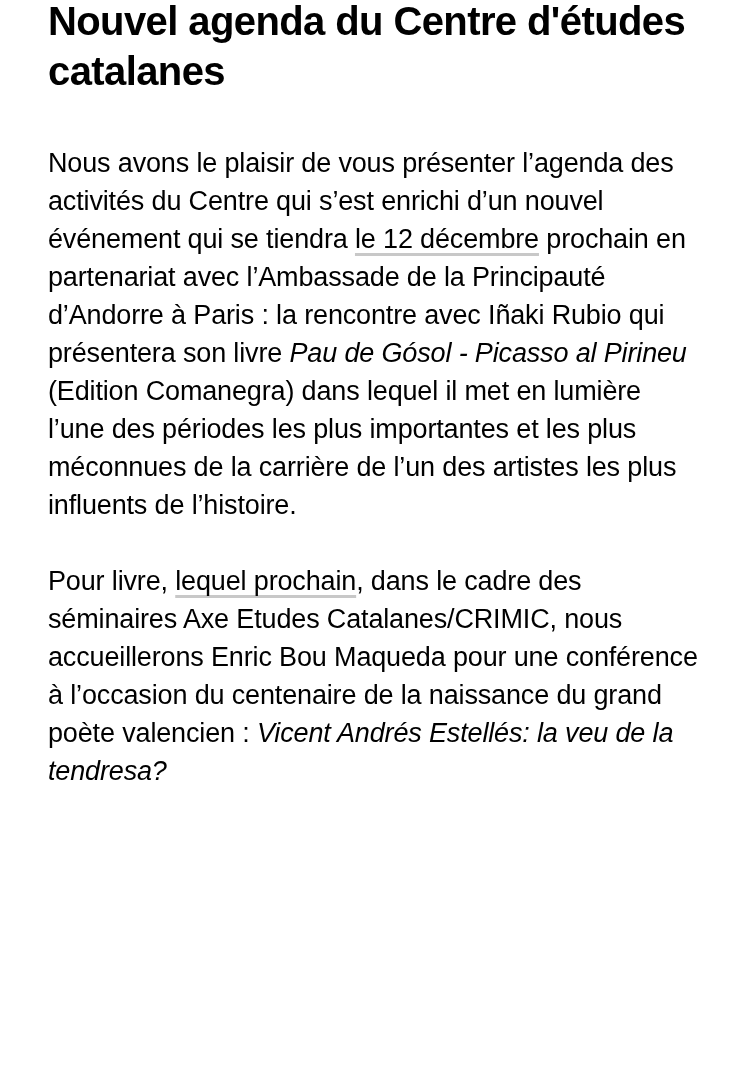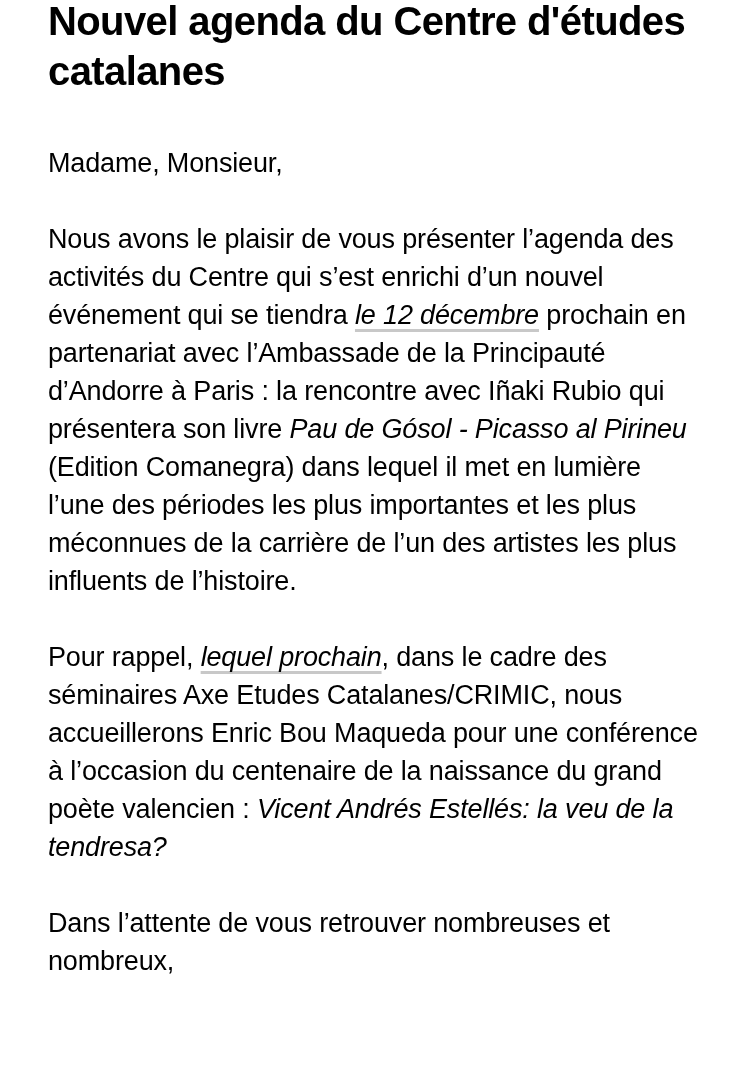--- a/index.html
+++ b/index.html
@@ -43,36 +43,34 @@
     margin-top: 0;
   }
   a.link {
     color: inherit;
     text-decoration: underline;
     text-decoration-color: #c8c8c8;
     text-decoration-thickness: 2.5px;
     text-underline-offset: 5px;
     text-decoration-skip-ink: none;
     cursor: pointer;
-    font-style: italic;
   }
   em.ital {
     font-style: italic;
     font-weight: inherit;
     text-align: center;
   }
 </style>
 </head>
 <body>
 
 <div class="page">
 
   <h1 class="title">Nouvel agenda du Centre d'études catalanes</h1>
 
-  <p class="body">Madame, Monsieur,</p>
 
   <p class="body"><span>Nous avons le plaisir de vous présenter l’agenda des activités du Centre qui s’est enrichi d’un nouvel événement qui se tiendra </span><a class="link" href="#">le 12 décembre</a><span> prochain en partenariat avec l’Ambassade de la Principauté d’Andorre à Paris : la rencontre avec Iñaki Rubio qui présentera son livre </span><em class="ital">Pau de Gósol - Picasso al Pirineu</em><span> (Edition Comanegra) dans lequel il met en lumière l’une des périodes les plus importantes et les plus méconnues de la carrière de l’un des artistes les plus influents de l’histoire.</span></p>
 
-  <p class="body"><span>Pour rappel, </span><a class="link" href="#">lequel prochain</a><span>, dans le cadre des séminaires Axe Etudes Catalanes/CRIMIC, nous accueillerons Enric Bou Maqueda pour une conférence à l’occasion du centenaire de la naissance du grand poète valencien : </span><em class="ital">Vicent Andrés Estellés: la veu de la tendresa?</em></p>
+  <p class="body"><span>Pour livre, </span><a class="link" href="#">lequel prochain</a><span>, dans le cadre des séminaires Axe Etudes Catalanes/CRIMIC, nous accueillerons Enric Bou Maqueda pour une conférence à l’occasion du centenaire de la naissance du grand poète valencien : </span><em class="ital">Vicent Andrés Estellés: la veu de la tendresa?</em></p>
 
-  <p class="body"><span>Dans l’attente de vous retrouver nombreuses et nombreux,</span><br></p>
+  <p class="body"><br></p>
 
 </div>
 
 </body></html>

